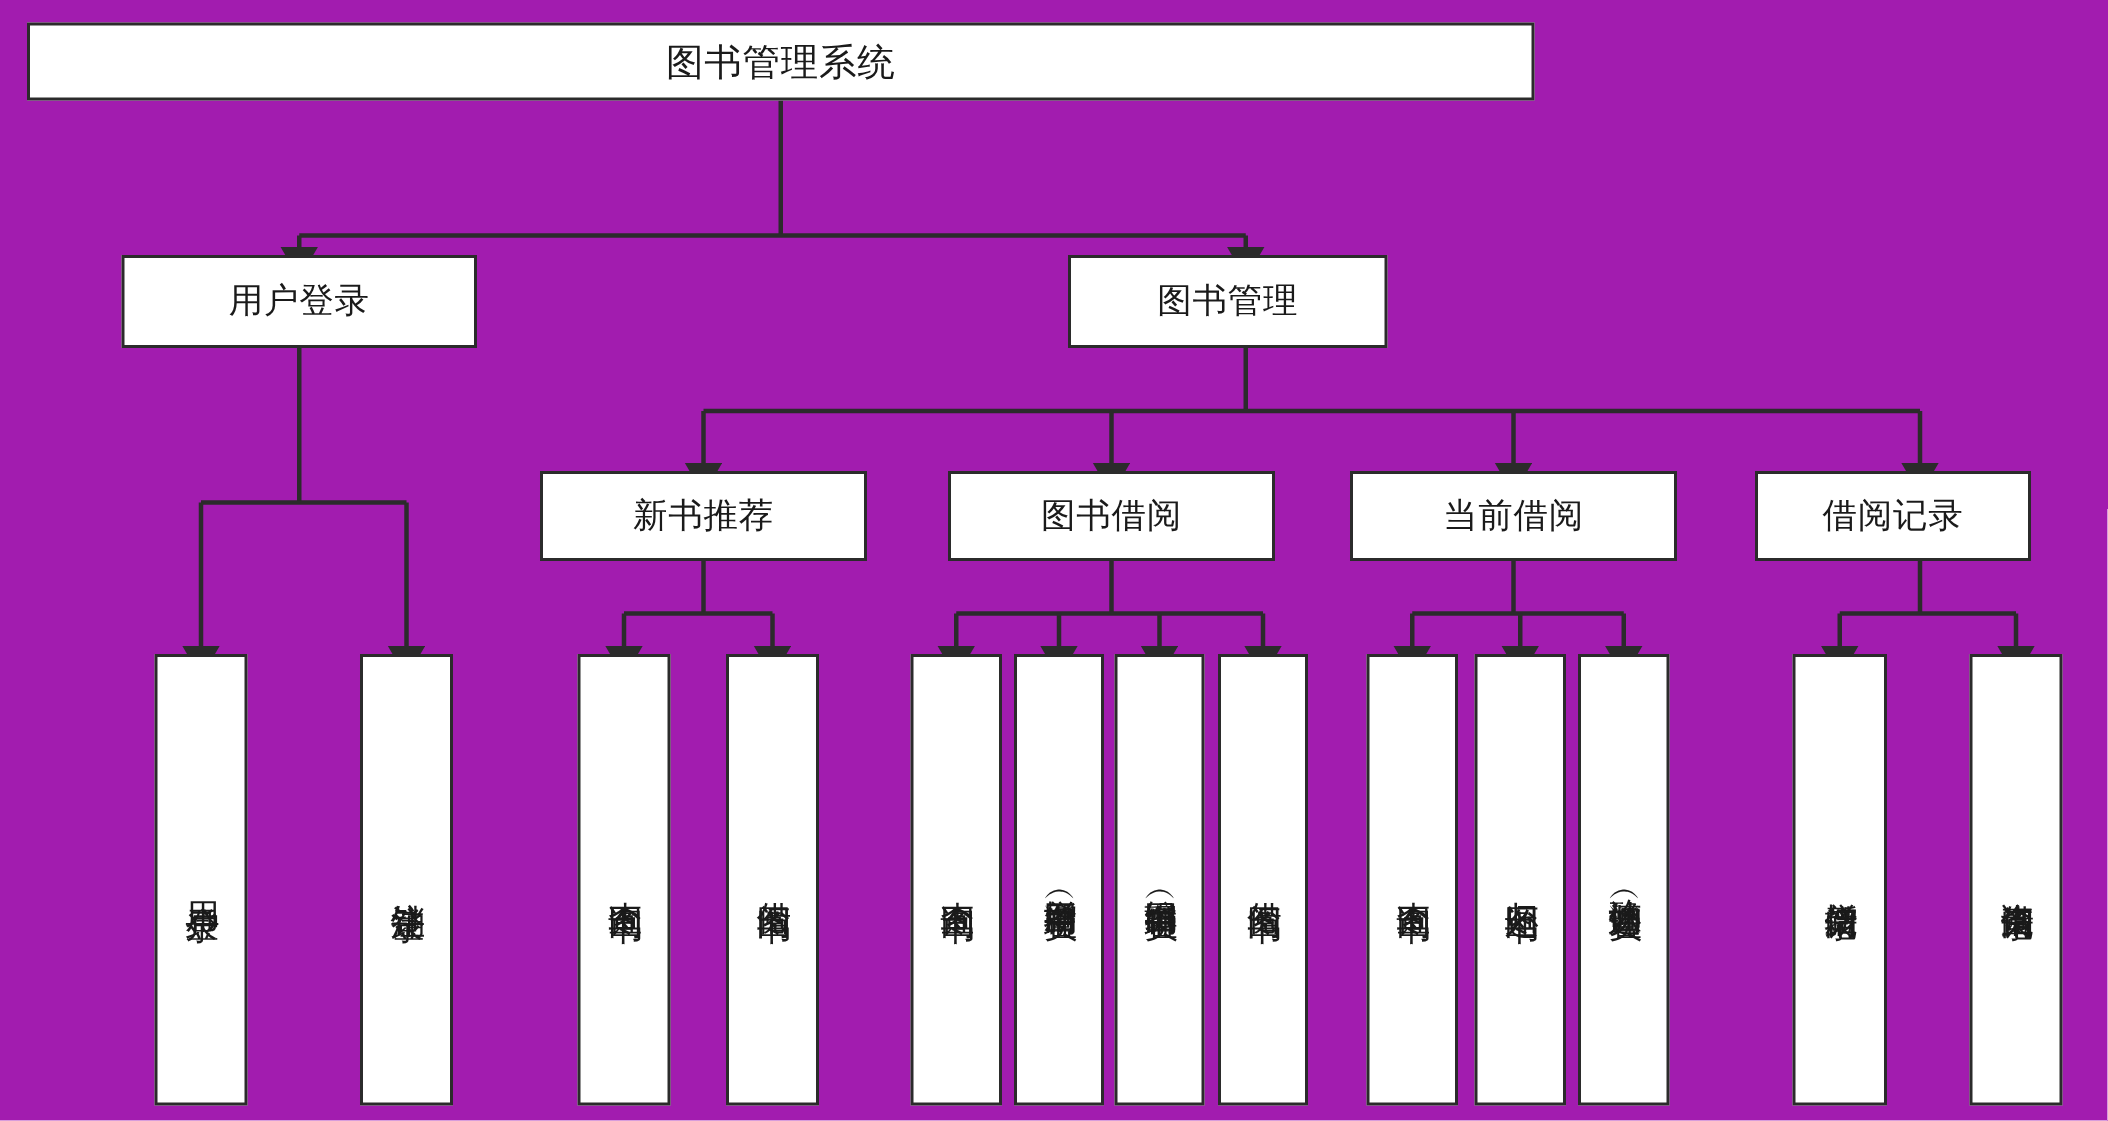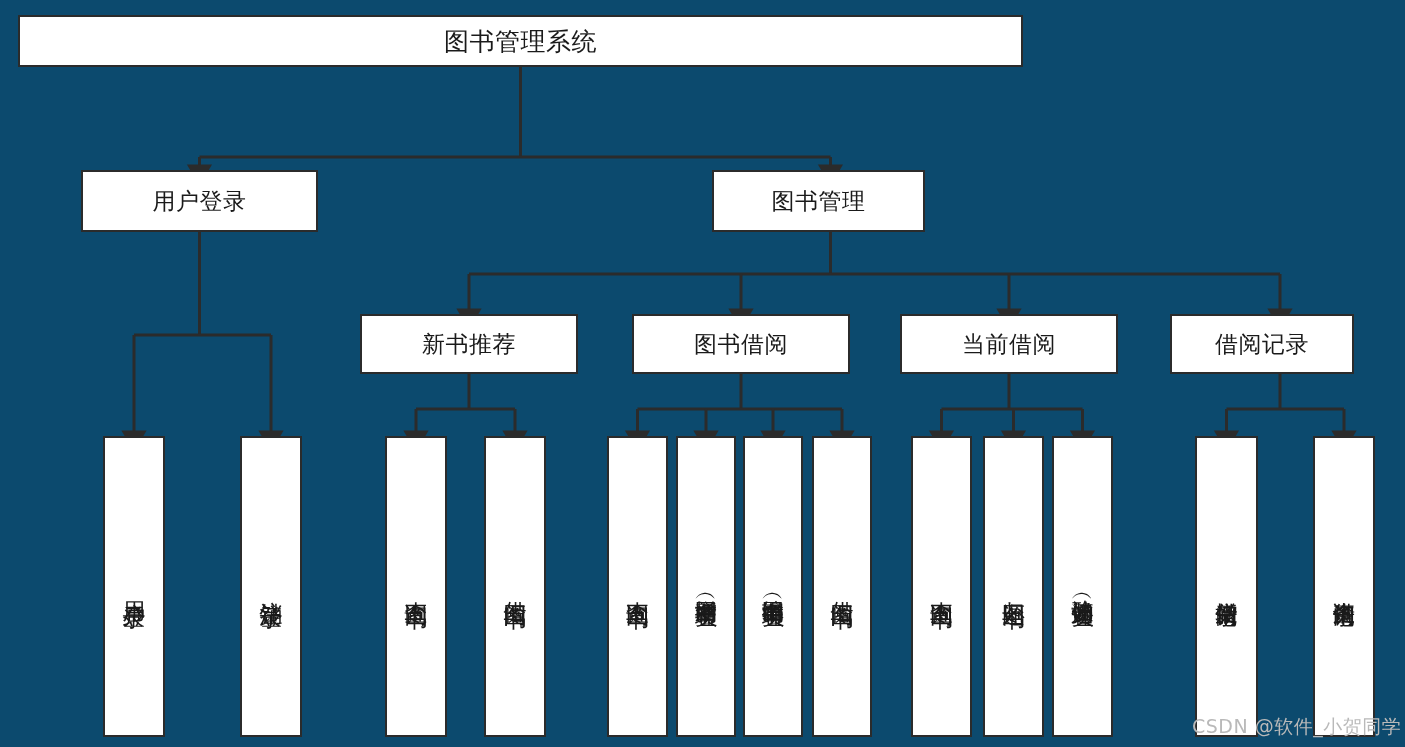--- a/index.html
+++ b/index.html
@@ -7,21 +7,21 @@
     padding: 0;
     background: #ffffff;
   }
   body {
     font-family: "DejaVu Sans", "Liberation Sans", sans-serif;
   }
   #canvas {
     position: relative;
     width: 1405px;
     height: 747px;
-    background: #0c4a6e;
+    background: #a21caf;
     overflow: hidden;
   }
   svg#edges {
     position: absolute;
     left: 0;
     top: 0;
     width: 1405px;
     height: 747px;
     pointer-events: none;
   }
@@ -174,15 +174,14 @@
         <span class="node-label">确认归还（管理员）</span>
       </div>
       <div class="node leaf tall-text" style="left: 1195px; top: 436px; width: 63px; height: 301px;">
         <span class="node-label">新增借阅记录</span>
       </div>
       <div class="node leaf tall-text" style="left: 1313px; top: 436px; width: 62px; height: 301px;">
         <span class="node-label">查询借阅记录</span>
       </div>
     </div>
 
-  <div class="watermark" style="left:1192px; top:714px;">CSDN @软件_小贺同学</div>
 
 </div>
 
 </body></html>

